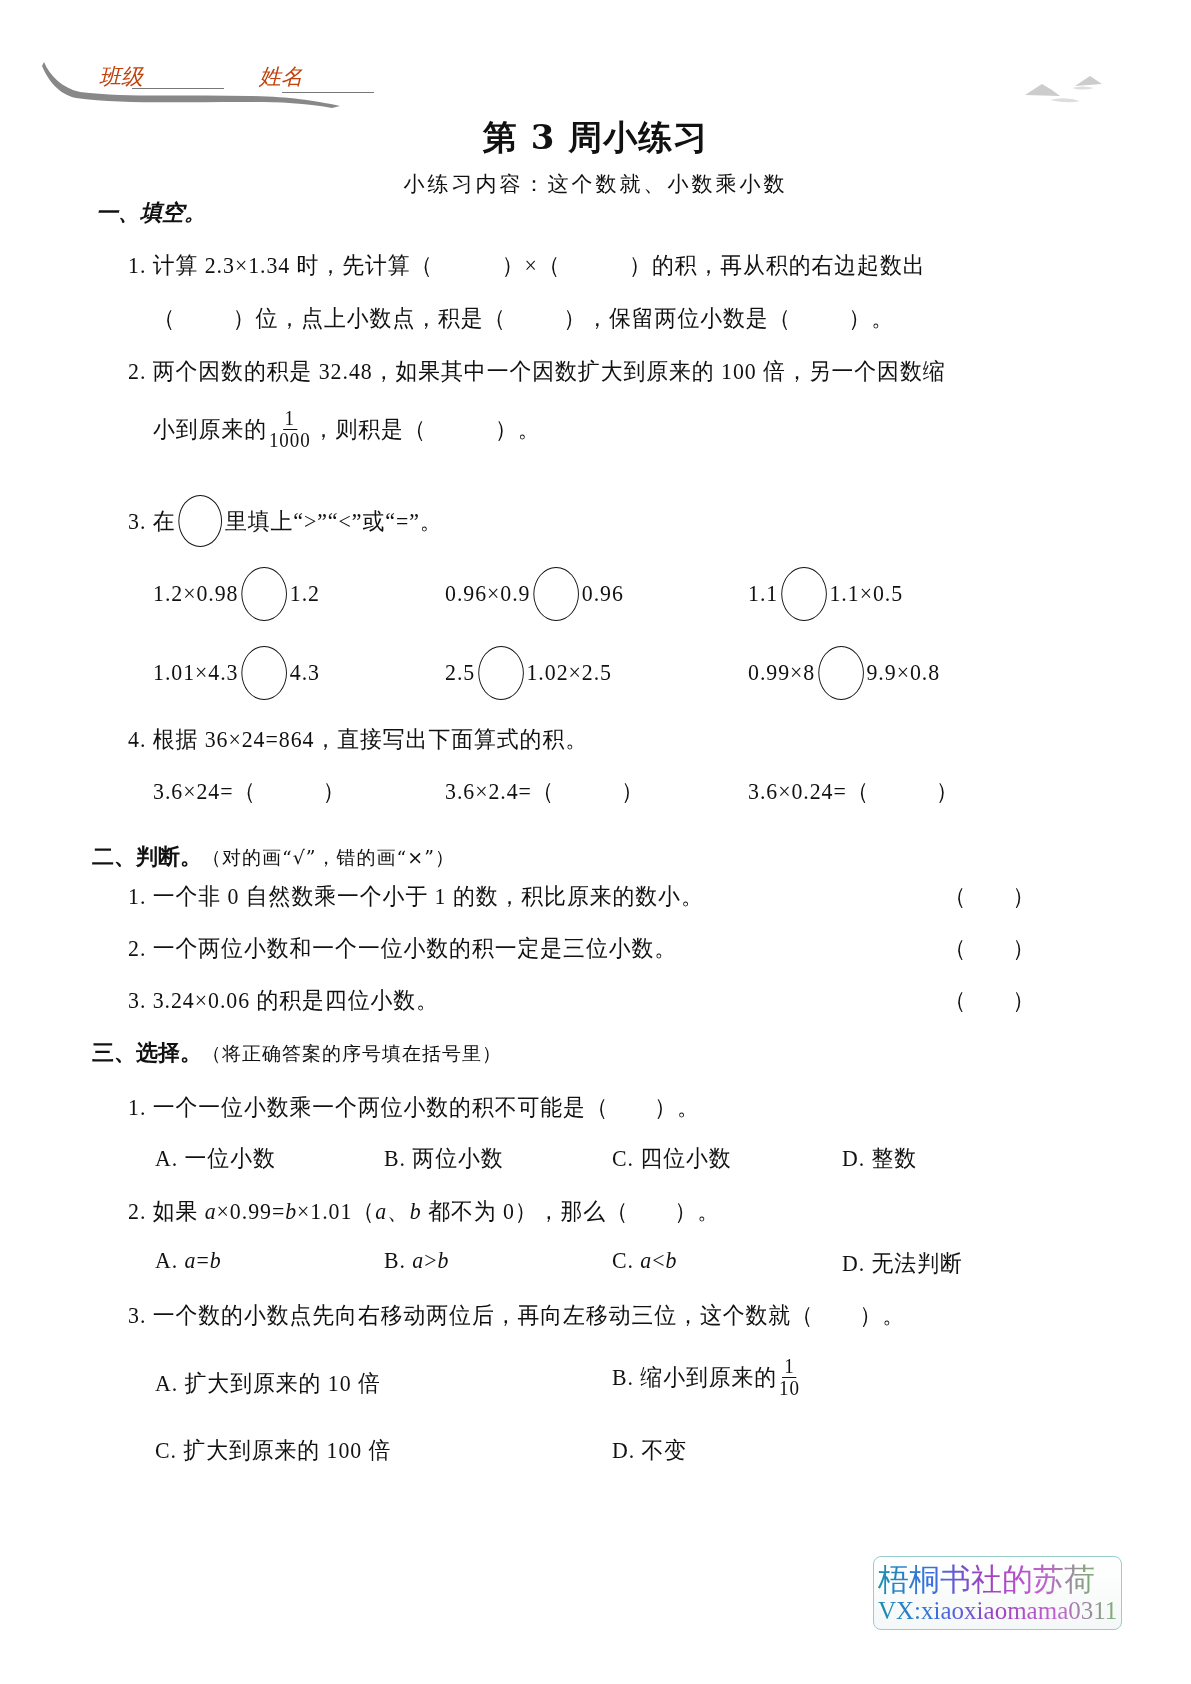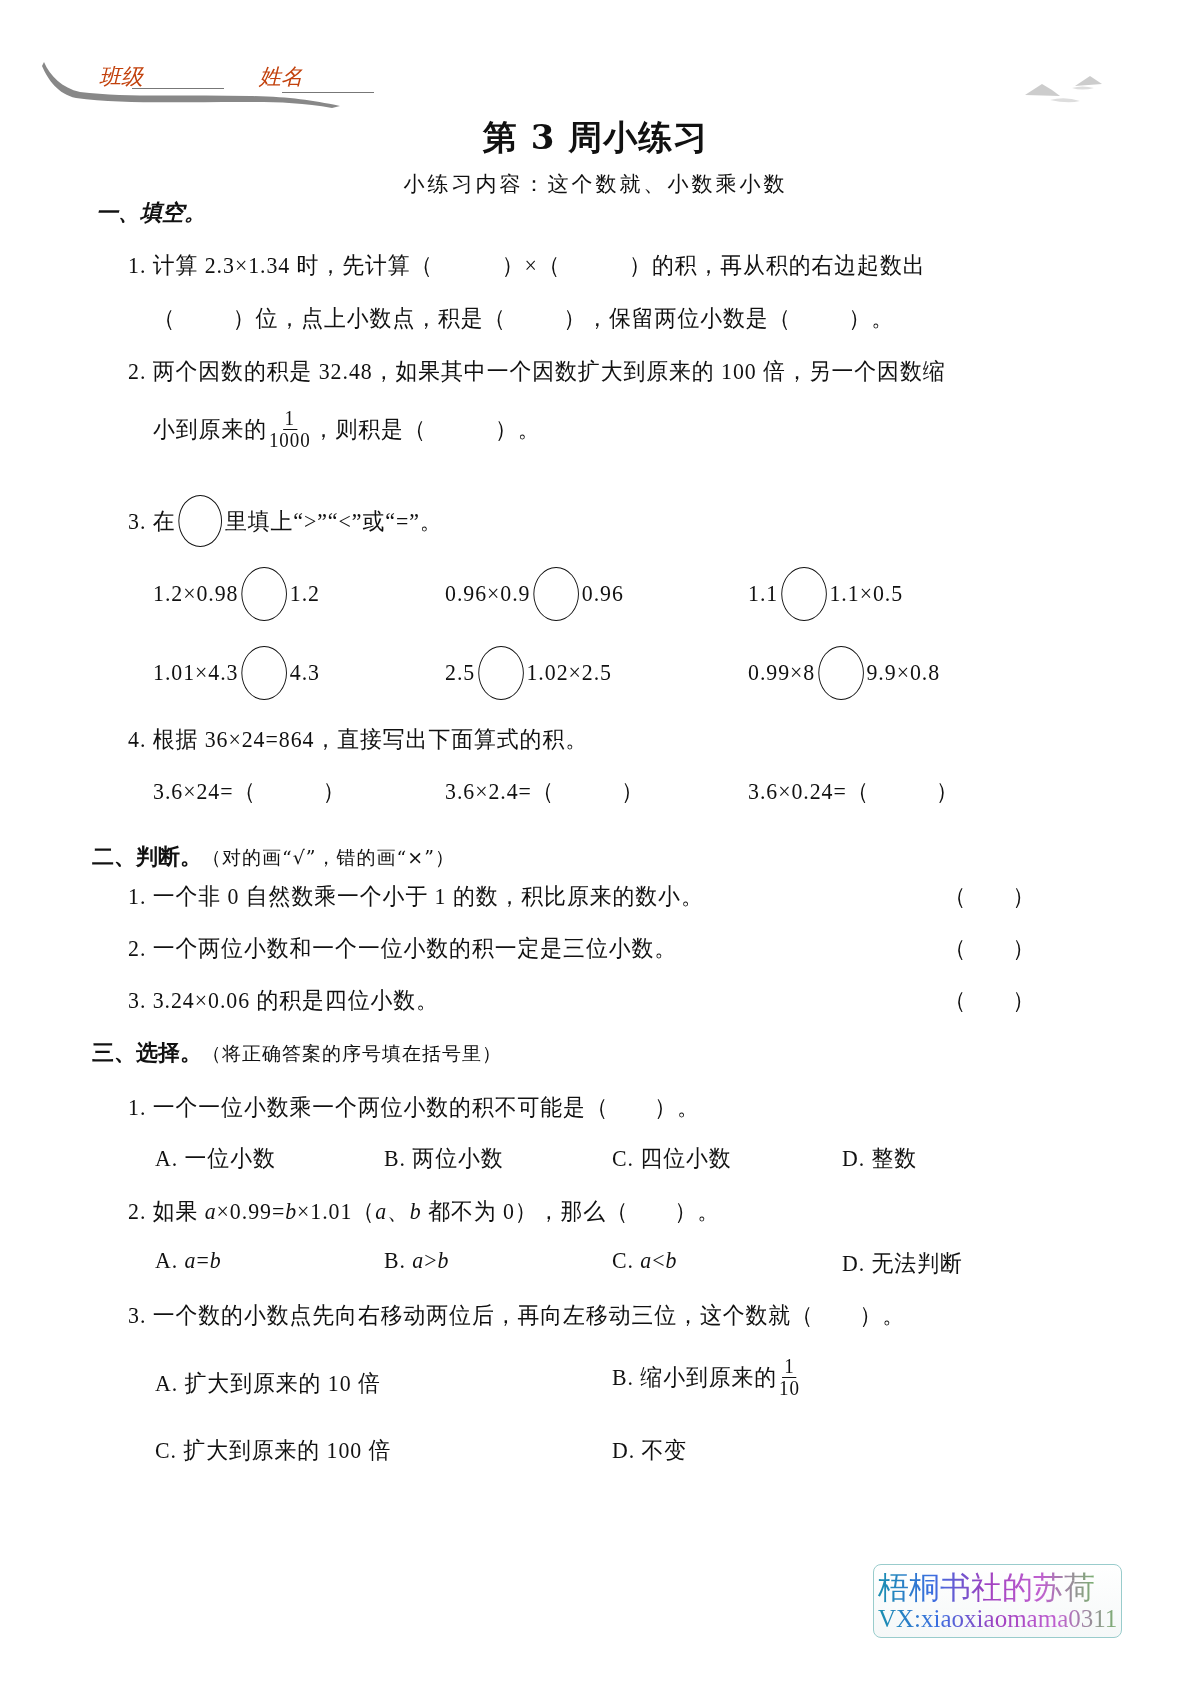--- a/index.html
+++ b/index.html
@@ -12,21 +12,21 @@
   .title { left:0; width:1191px; text-align:center; top:115px; font-size:34px; font-weight:bold; font-family:"DejaVu Serif",serif; letter-spacing:1px; }
   .subtitle { left:0; width:1191px; text-align:center; top:170px; font-size:21px; letter-spacing:3px; font-family:"DejaVu Sans",sans-serif; }
   .sec { font-size:22px; font-weight:bold; font-family:"DejaVu Sans",sans-serif; }
   .sec .note { font-weight:normal; font-size:19px; font-family:"DejaVu Serif",serif; letter-spacing:1px; }
   .q { font-size:23px; font-family:"Liberation Serif","DejaVu Serif",serif; letter-spacing:1px; transform:scaleX(0.95); transform-origin:left center; }
   .gap { display:inline-block; }
   .circle { display:inline-block; width:46px; height:52px; border:1.6px solid #111; border-radius:50%; vertical-align:middle; margin:0 3px; }
   .frac { display:inline-flex; flex-direction:column; align-items:center; vertical-align:middle; font-size:20px; line-height:1.05; margin:0 2px; }
   .frac .num { border-bottom:1.5px solid #111; padding:0 2px; }
   .it { font-style:italic; }
-  .wm { position:absolute; left:873px; top:1556px; width:247px; height:72px; border:1.5px solid #9cc; border-radius:8px; background:linear-gradient(180deg,#fff,#f5f8f8);margin-top:8px; }
+  .wm { position:absolute; left:873px; top:1556px; width:247px; height:72px; border:1.5px solid #9cc; border-radius:8px; background:linear-gradient(180deg,#fff,#f5f8f8); }
   .wm-l1 { position:absolute; left:4px; top:2px; font-size:31px; font-family:"DejaVu Sans",sans-serif;
            background:linear-gradient(90deg,#1a8fb0,#3a6ee0,#a040c0,#c060d0,#7ab070); -webkit-background-clip:text; background-clip:text; color:transparent; }
   .wm-l2 { position:absolute; left:4px; top:40px; font-size:25px; font-family:Liberation Serif, serif;
            background:linear-gradient(90deg,#1a8fb0,#3a6ee0,#a040c0,#c060d0,#7ab070); -webkit-background-clip:text; background-clip:text; color:transparent; }
 </style>
 </head>
 <body>
 
 <svg class="hdr-brush" width="360" height="50" viewBox="0 0 360 50">
   <path d="M4 2 C10 16, 22 28, 40 32 C90 38, 150 34, 210 36 C250 37, 270 40, 300 46 L292 48 C260 42, 230 42, 200 42 C140 42, 80 44, 36 38 C18 34, 8 20, 2 6 Z" fill="#888"></path>

